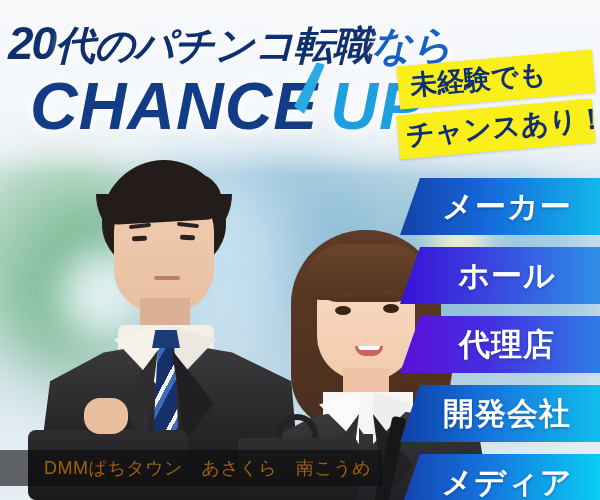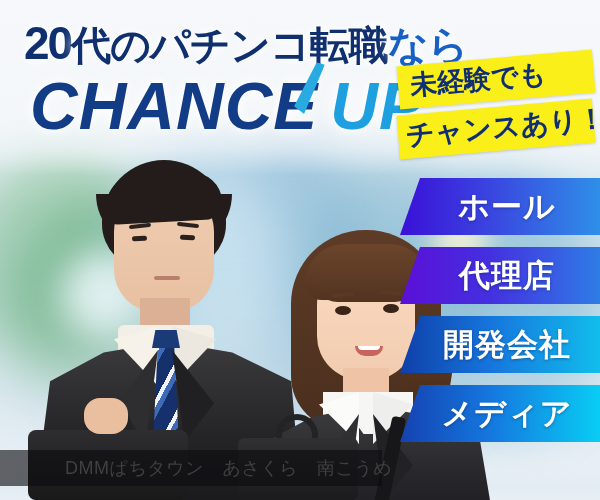--- a/index.html
+++ b/index.html
@@ -132,24 +132,25 @@
     border:7px solid #232326;border-bottom:none;border-radius:26px 26px 0 0;}
   .bag-r{position:absolute;left:238px;top:438px;width:120px;height:62px;
     background:linear-gradient(180deg,#303033 0%,#1b1b1e 100%);border-radius:6px;}
   .bag-r-handle{position:absolute;left:276px;top:414px;width:42px;height:36px;
     border:6px solid #232326;border-bottom:none;border-radius:22px 22px 0 0;}
   .m-hand{position:absolute;left:84px;top:398px;width:44px;height:36px;
     background:#e9bf9f;border-radius:16px;}
 
   
   .headline{
-    position:absolute;left:24px;top:16px;
+    position:absolute;left:8px;top:16px;
     font-size:40px;font-weight:bold;letter-spacing:-1px;
     color:#0f2f6e;white-space:nowrap;
     text-shadow:0 0 8px rgba(255,255,255,.95),0 0 16px rgba(255,255,255,.8);
+    font-style:italic;
   }
   .headline .num{font-size:46px;letter-spacing:-2px;}
   .headline .tail{color:#1861c4;}
 
   .chanceup{
     position:absolute;left:30px;top:68px;
     font-size:66px;font-weight:bold;font-style:italic;
     letter-spacing:1px;color:#123c86;white-space:nowrap;
     text-shadow:0 0 10px rgba(255,255,255,.95),0 0 20px rgba(255,255,255,.75);
   }
@@ -192,22 +193,22 @@
   .cat.c4{background:linear-gradient(90deg,#5b0fd8 0%,#4430e0 45%,#2f7ce6 100%);}
   .cat.c5{background:linear-gradient(90deg,#1442b0 0%,#1577df 45%,#09cdf4 100%);}
 
   
   .caption{
     position:absolute;left:0;top:450px;width:382px;height:36px;
     background:rgba(12,12,14,.62);
     display:flex;align-items:center;
   }
   .caption span{
-    color:#404040;font-size:18px;letter-spacing:.5px;
-    padding-left:65px;white-space:nowrap;
+    color:#a16207;font-size:18px;letter-spacing:.5px;
+    padding-left:44px;white-space:nowrap;
   }
 </style>
 </head>
 <body>
 
 <div class="banner">
 
   <div class="bg">
     <div class="bg-sky"></div>
     <div class="blob b1"></div>
@@ -280,20 +281,23 @@
     <span>CHANCE</span><span class="up">UP</span>
   </div>
   <div class="swoosh"></div>
 
   <div class="badge">
     <div class="badge-band one">未経験でも</div>
     <div class="badge-band two">チャンスあり！</div>
   </div>
 
   <div class="cats">
+    <div class="cat c1">
+      <span>メーカー</span>
+    </div>
     <div class="cat c2">
       <span>ホール</span>
     </div>
     <div class="cat c4">
       <span>代理店</span>
     </div>
     <div class="cat c3">
       <span>開発会社</span>
     </div>
     <div class="cat c5">

